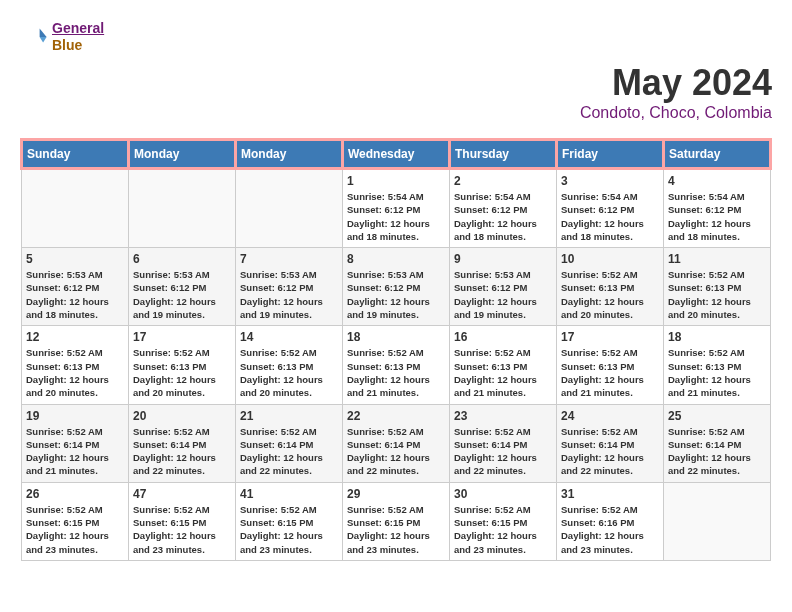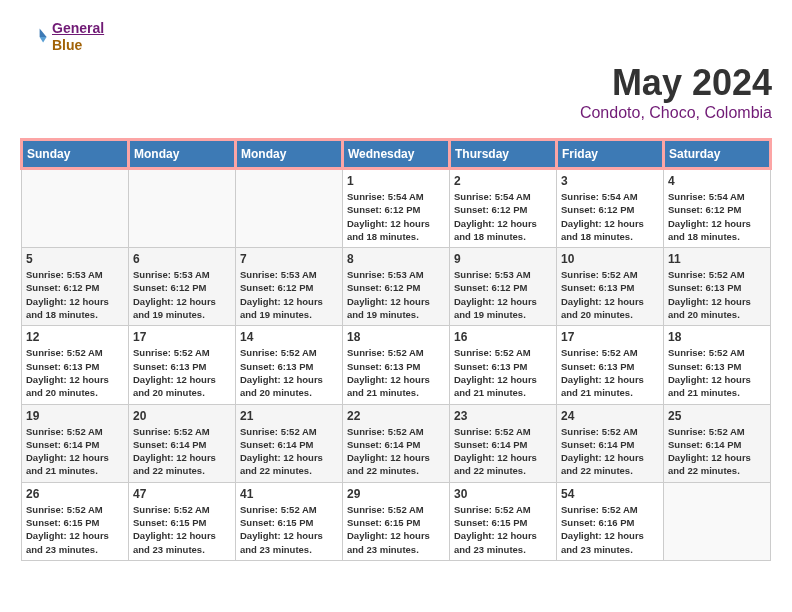--- a/index.html
+++ b/index.html
@@ -338,21 +338,21 @@
 and 23 minutes.</div>
         </td>
         <td>
           <div class="day-num">30</div>
           <div class="day-info">Sunrise: 5:52 AM
 Sunset: 6:15 PM
 Daylight: 12 hours
 and 23 minutes.</div>
         </td>
         <td>
-          <div class="day-num">54</div>
+          <div class="day-num">31</div>
           <div class="day-info">Sunrise: 5:52 AM
 Sunset: 6:16 PM
 Daylight: 12 hours
 and 23 minutes.</div>
         </td>
         <td class="empty"></td>
       </tr>
     </tbody>
 </table>
 

